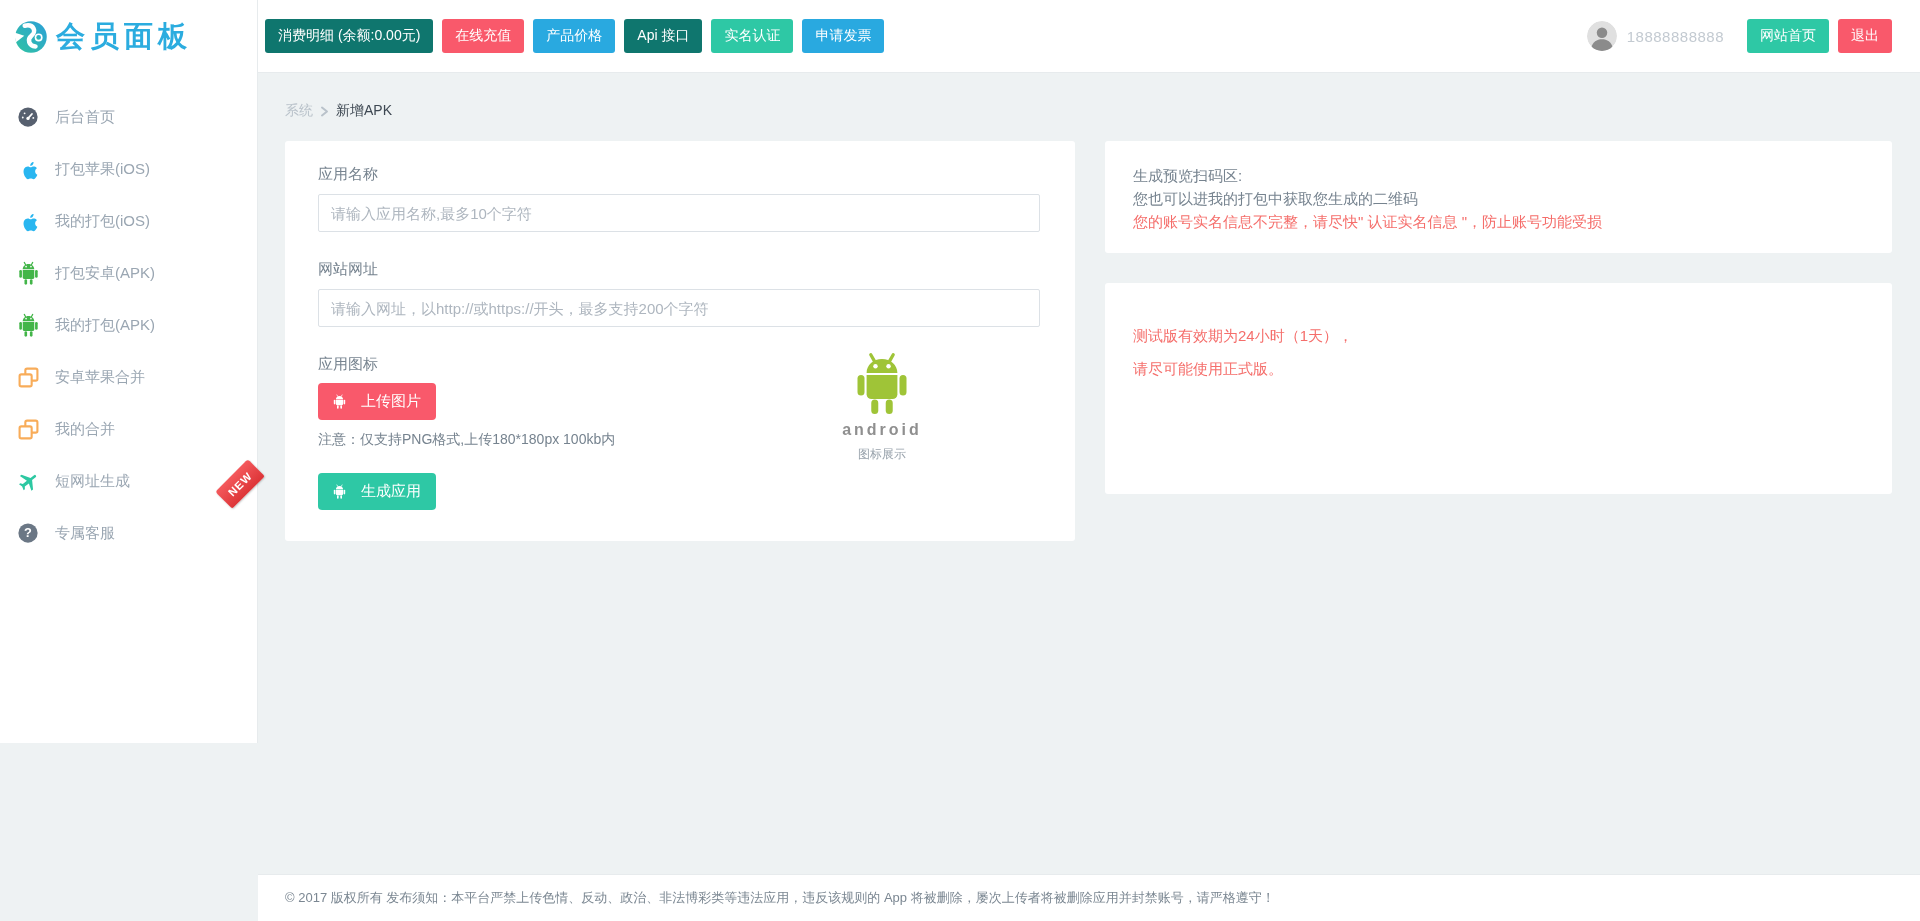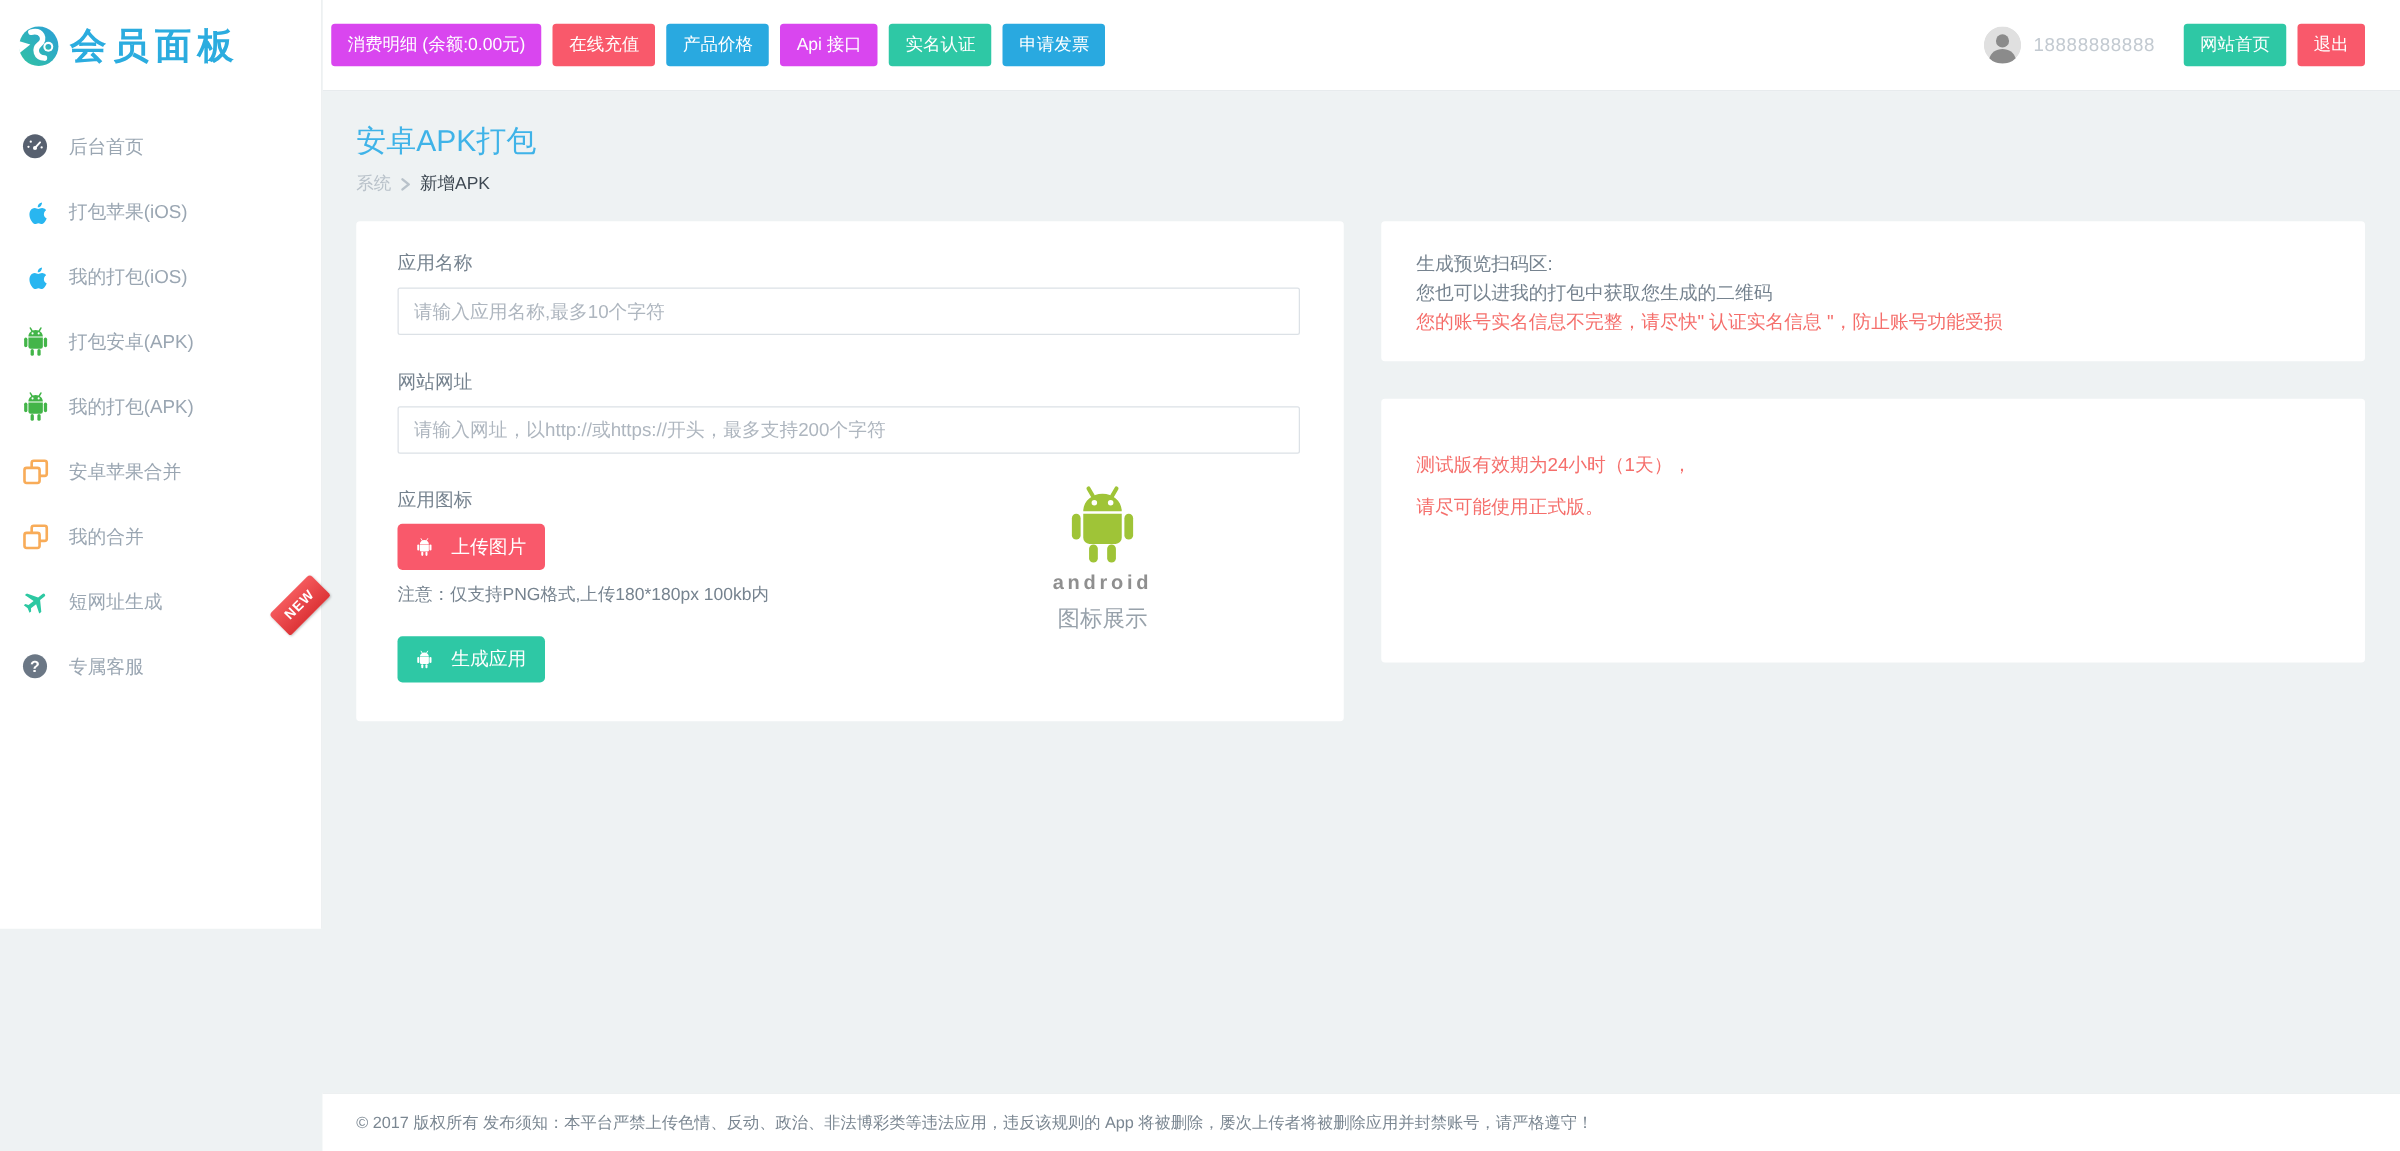--- a/index.html
+++ b/index.html
@@ -50,21 +50,21 @@
   .topbar {
     height: 73px; flex:none; background:#fff; border-bottom:1px solid #e7ebed;
     display:flex; align-items:center; padding:0 28px 0 7px;
   }
   .tb-buttons { display:flex; gap:9px; align-items:center; }
   .btn {
     display:inline-flex; align-items:center; justify-content:center; gap:5px;
     height:34px; padding:0 13px; border:none; border-radius:3px;
     color:#fff; font-size:14px; font-family:inherit; cursor:pointer; white-space:nowrap;
   }
-  .btn-orange { background:#d946ef; }
+  .btn-orange { background:#0f766e; }
   .btn-red    { background:#f9596b; }
   .btn-blue   { background:#29a9e0; }
   .btn-green  { background:#2ec8a5; }
   .tb-user { margin-left:auto; display:flex; align-items:center; }
   .avatar { width:30px; height:30px; border-radius:50%; overflow:hidden; flex:none; }
   .phone { margin:0 14px 0 10px; font-size:15px; color:#c3cad1; letter-spacing:.5px; }
   .tb-user .btn { margin-left:9px; }
 
   
   .content { flex:1; padding:20px 28px 0 27px; overflow:hidden; }
@@ -90,21 +90,21 @@
     display:inline-flex; align-items:center; gap:15px; height:37px; padding:0 15px;
     border:none; border-radius:4px; color:#fff; font-size:15px; font-family:inherit; cursor:pointer;
   }
   .upload-btn   { margin-top:9px;  background:#f9596b; }
   .generate-btn { margin-top:24px; background:#2ec8a5; }
   .f-note { margin-top:11px; font-size:14px; color:#76838f; }
 
   .icon-preview { position:absolute; left:532px; top:210px; width:130px; text-align:center; }
   .icon-preview .robot { width:56px; height:64px; color:#9fc437; }
   .brand-text { margin-top:2px; font-size:16px; font-weight:bold; color:#8f8f8f; letter-spacing:3px; }
-  .preview-caption { margin-top:7px; font-size:18px; color:#98a2ab; }
+  .preview-caption { margin-top:7px; font-size:12px; color:#98a2ab; }
 
   .right-col { flex:1; min-width:0; }
   .preview-card { padding:23px 28px 20px; font-size:15px; line-height:23px; }
   .warn-text { color:#f56e6b; }
   .notice-card { margin-top:30px; height:211px; padding:44px 28px; font-size:15px; color:#f56e6b; }
   .notice-line2 { margin-top:14px; }
 
   
   .footer {
     flex:none; height:47px; background:#fff; border-top:1px solid #e7ebed;
@@ -277,21 +277,20 @@
         <span class="avatar"><svg width="30" height="30">
               <use href="#i-avatar"></use>
             </svg></span>
         <span class="phone">18888888888</span>
         <button class="btn btn-green">网站首页</button>
         <button class="btn btn-red">退出</button>
       </div>
     </header>
 
     <div class="content">
-      <h1 class="page-title">安卓APK打包</h1>
       <div class="breadcrumb">
         <span class="bc-root">系统</span>
         <span class="bc-sep">
           <svg width="9" height="11" viewBox="0 0 9 11">
               <path d="M2 1.5 L7 5.5 L2 9.5" fill="none" stroke="#b9c2ca" stroke-width="2" stroke-linecap="round" stroke-linejoin="round"></path>
             </svg>
         </span>
         <span class="bc-current">新增APK</span>
       </div>
 

